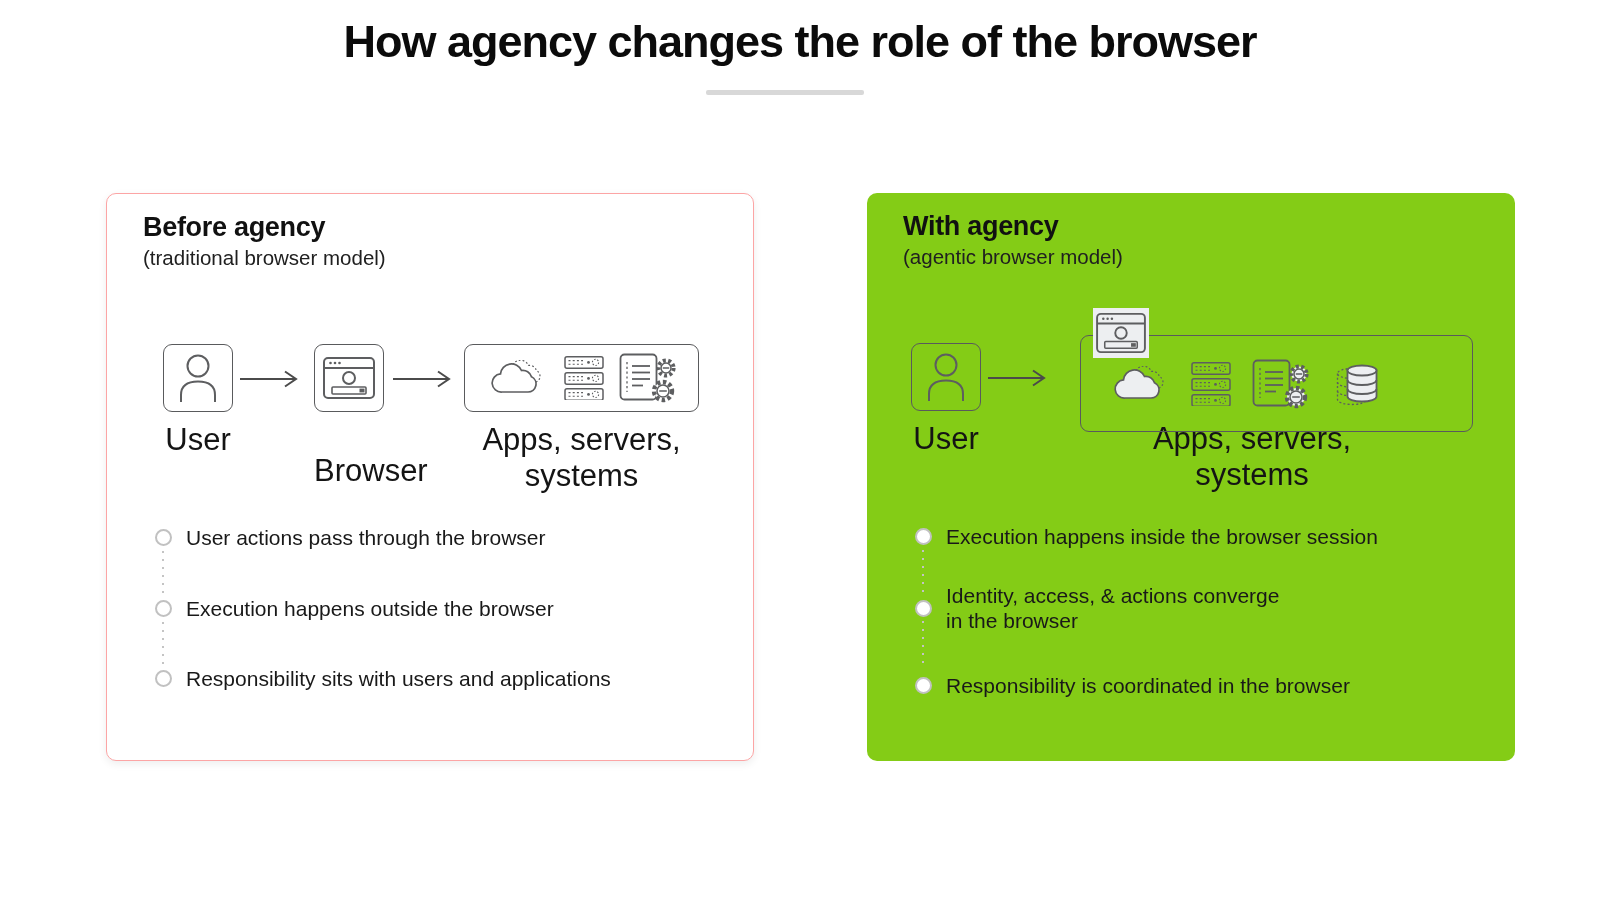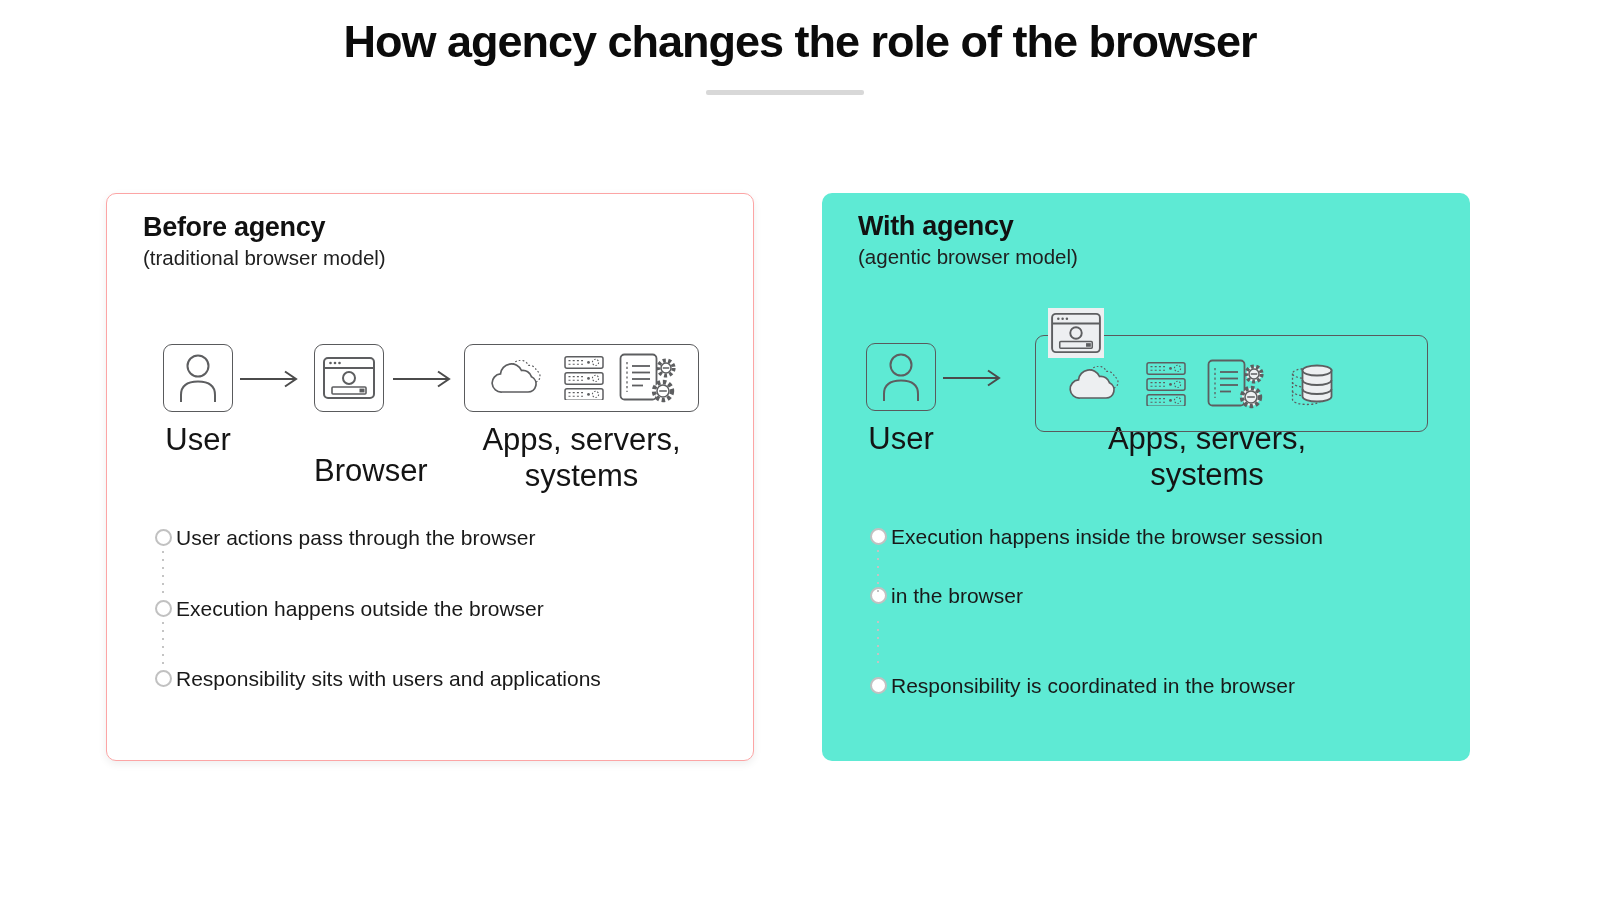--- a/index.html
+++ b/index.html
@@ -9,21 +9,21 @@
   }
   .page-title{
     position:absolute;top:16px;left:0;width:100%;text-align:center;margin:0;
     font-size:45px;font-weight:bold;letter-spacing:-1px;color:#0b0b0b;
   }
   .title-divider{
     position:absolute;top:90px;left:706px;width:158px;height:5px;background:#d8d8d8;border-radius:2px;
   }
   .panel{position:absolute;top:193px;width:648px;height:568px;border-radius:10px;box-sizing:border-box;}
   .panel-before{left:106px;background:#ffffff;border:1px solid #fca5a5;box-shadow:0 3px 8px rgba(0,0,0,0.07);--iconbg:#ffffff;}
-  .panel-after{left:822px;background:#5eead4;--iconbg:#edeff1;}
+  .panel-after{left:867px;background:#84cc16;--iconbg:#edeff1;}
   .panel-head{position:absolute;left:36px;top:18px;}
   .panel-head h2{margin:0;font-size:27px;font-weight:bold;color:#111111;letter-spacing:-0.3px;}
   .panel-head .sub{margin-top:3px;font-size:20.5px;color:#202020;}
 
   .node-box{
     position:absolute;width:70px;height:68px;border:1.5px solid #595a5c;border-radius:9px;
     display:flex;align-items:center;justify-content:center;box-sizing:border-box;background:transparent;
   }
   .apps-box{
     position:absolute;border:1.5px solid #595a5c;border-radius:9px;box-sizing:border-box;
@@ -33,21 +33,21 @@
   .arrow{position:absolute;top:175px;}
   .browser-chip{
     position:absolute;left:226px;top:115px;width:56px;height:50px;background:#edeff1;z-index:2;
     display:flex;align-items:center;justify-content:center;
   }
   .bigbox{z-index:1;}
   svg{display:block;}
   .stroke{stroke:#5d5e60;fill:none;}
 
   .bullet{
-    position:absolute;left:48px;right:14px;display:flex;align-items:center;gap:4px;list-style:none;margin:0;padding:0;
+    position:absolute;left:48px;right:14px;display:flex;align-items:center;gap:14px;list-style:none;margin:0;padding:0;
   }
   ul.bullets{margin:0;padding:0;}
   .marker{
     flex-shrink:0;width:17px;height:17px;border-radius:50%;border:2px solid #c1c1c1;background:#ffffff;box-sizing:border-box;
   }
   .btext{font-size:21px;line-height:25px;color:#191919;}
   .dotline{
     position:absolute;left:55px;width:2px;height:44px;
     background:repeating-linear-gradient(to bottom,#c4c4c4 0 2.5px,transparent 2.5px 8px);
   }
@@ -220,20 +220,21 @@
     <div class="node-label" style="left:235px;width:300px;">Apps, servers, systems</div>
 
     <ul class="bullets">
       <li class="bullet" style="top:331px;">
         <span class="marker"></span>
         <span class="btext"><span>Execution happens inside the browser session</span></span>
       </li>
       <li class="bullet" style="top:390px;">
         <span class="marker"></span>
         <span class="btext">
+          <span style="display:block">Identity, access, &amp; actions converge</span>
           <span style="display:block">in the browser</span>
         </span>
       </li>
       <li class="bullet" style="top:460px;margin-top:20px;">
         <span class="marker"></span>
         <span class="btext">
           <span style="display:block">Responsibility is coordinated in the browser</span>
         </span>
       </li>
     </ul>

